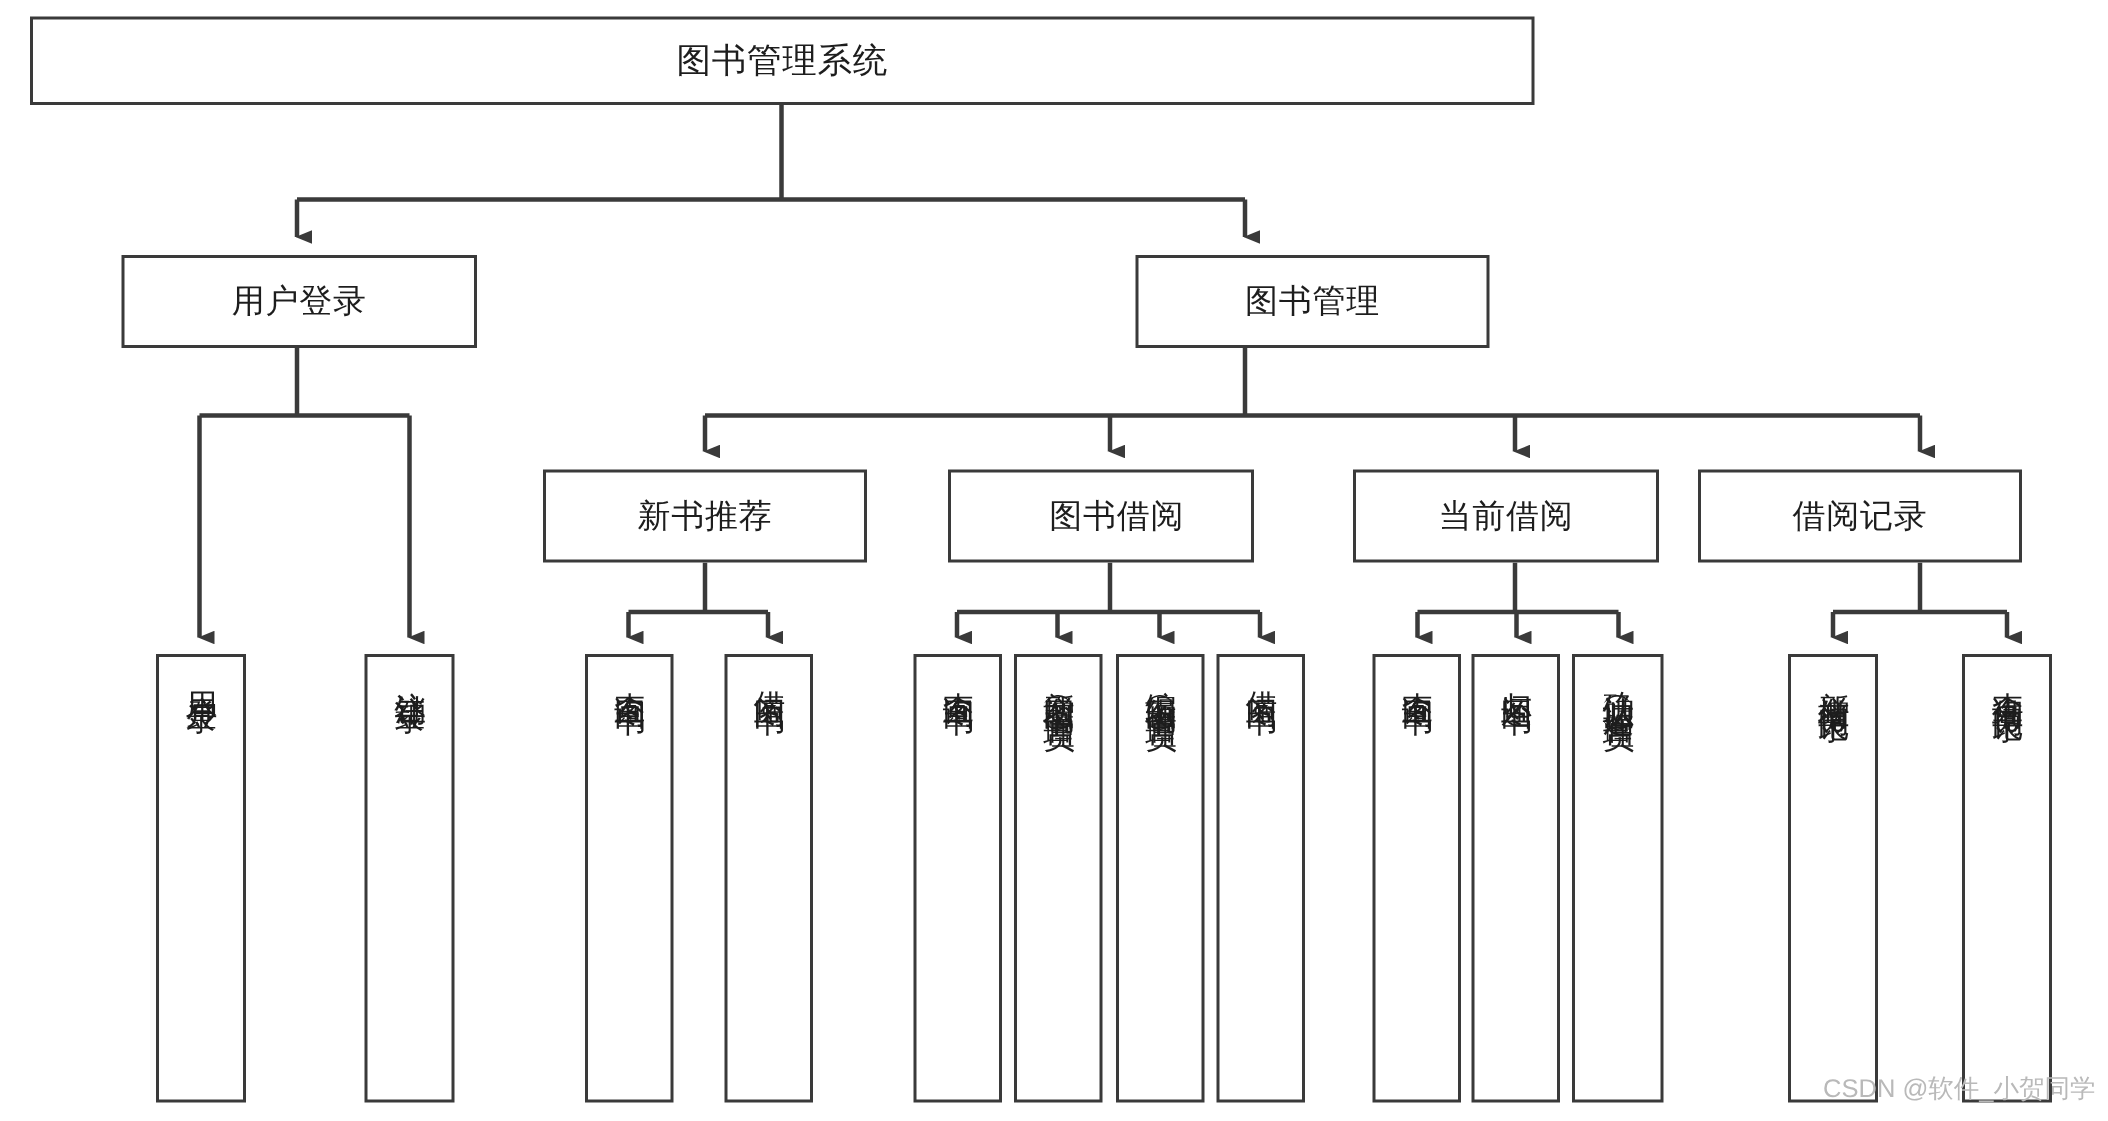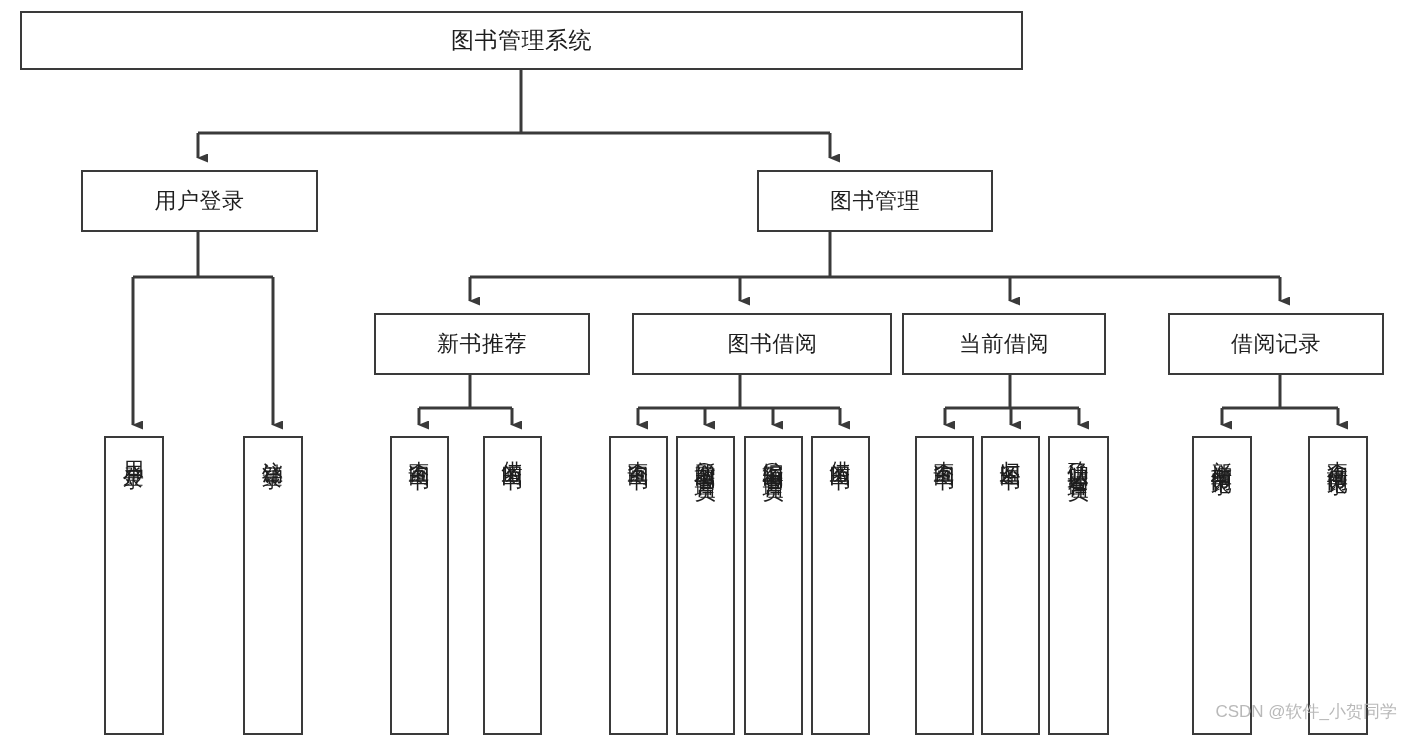--- a/index.html
+++ b/index.html
@@ -57,21 +57,21 @@
     text-orientation: upright;
     font-size: 21px;
     letter-spacing: 3px;
     line-height: 1;
     white-space: normal;
     max-height: 100%;
   }
   #watermark {
     position: absolute;
     right: 8px;
-    bottom: 24px;
+    bottom: 10px;
     font-size: 17px;
     color: #b9b9b9;
     z-index: 5;
     white-space: nowrap;
   }
 </style>
 </head>
 <body>
 
 <div id="diagram-root">
@@ -130,30 +130,30 @@
     <span class="node-label">图书管理系统</span>
   </div>
 
   <div class="node horizontal" style="left:81px; top:170px; width:237px; height:62px;">
     <span class="node-label">用户登录</span>
   </div>
   <div class="node horizontal" style="left:712px; top:170px; width:236px; height:62px;margin-left:45px;">
     <span class="node-label">图书管理</span>
   </div>
 
-  <div class="node horizontal" style="left:374px; top:313px; width:216px; height:62px;">
+  <div class="node horizontal" style="left:362px; top:313px; width:216px; height:62px;">
     <span class="node-label">新书推荐</span>
   </div>
-  <div class="node horizontal" style="left:632px; top:313px; width:260px; height:62px;padding-left:21px;">
+  <div class="node horizontal" style="left:632px; top:313px; width:204px; height:62px;padding-left:21px;">
     <span class="node-label">图书借阅</span>
   </div>
   <div class="node horizontal" style="left:902px; top:313px; width:204px; height:62px;">
     <span class="node-label">当前借阅</span>
   </div>
-  <div class="node horizontal" style="left:1168px; top:313px; width:216px; height:62px;">
+  <div class="node horizontal" style="left:1132px; top:313px; width:216px; height:62px;">
     <span class="node-label">借阅记录</span>
   </div>
 
   <div class="node vertical" style="left:104px; top:436px; width:60px; height:299px;">
     <span class="node-label">用户登录</span>
   </div>
   <div class="node vertical" style="left:243px; top:436px; width:60px; height:299px;">
     <span class="node-label">注销登录</span>
   </div>
 

